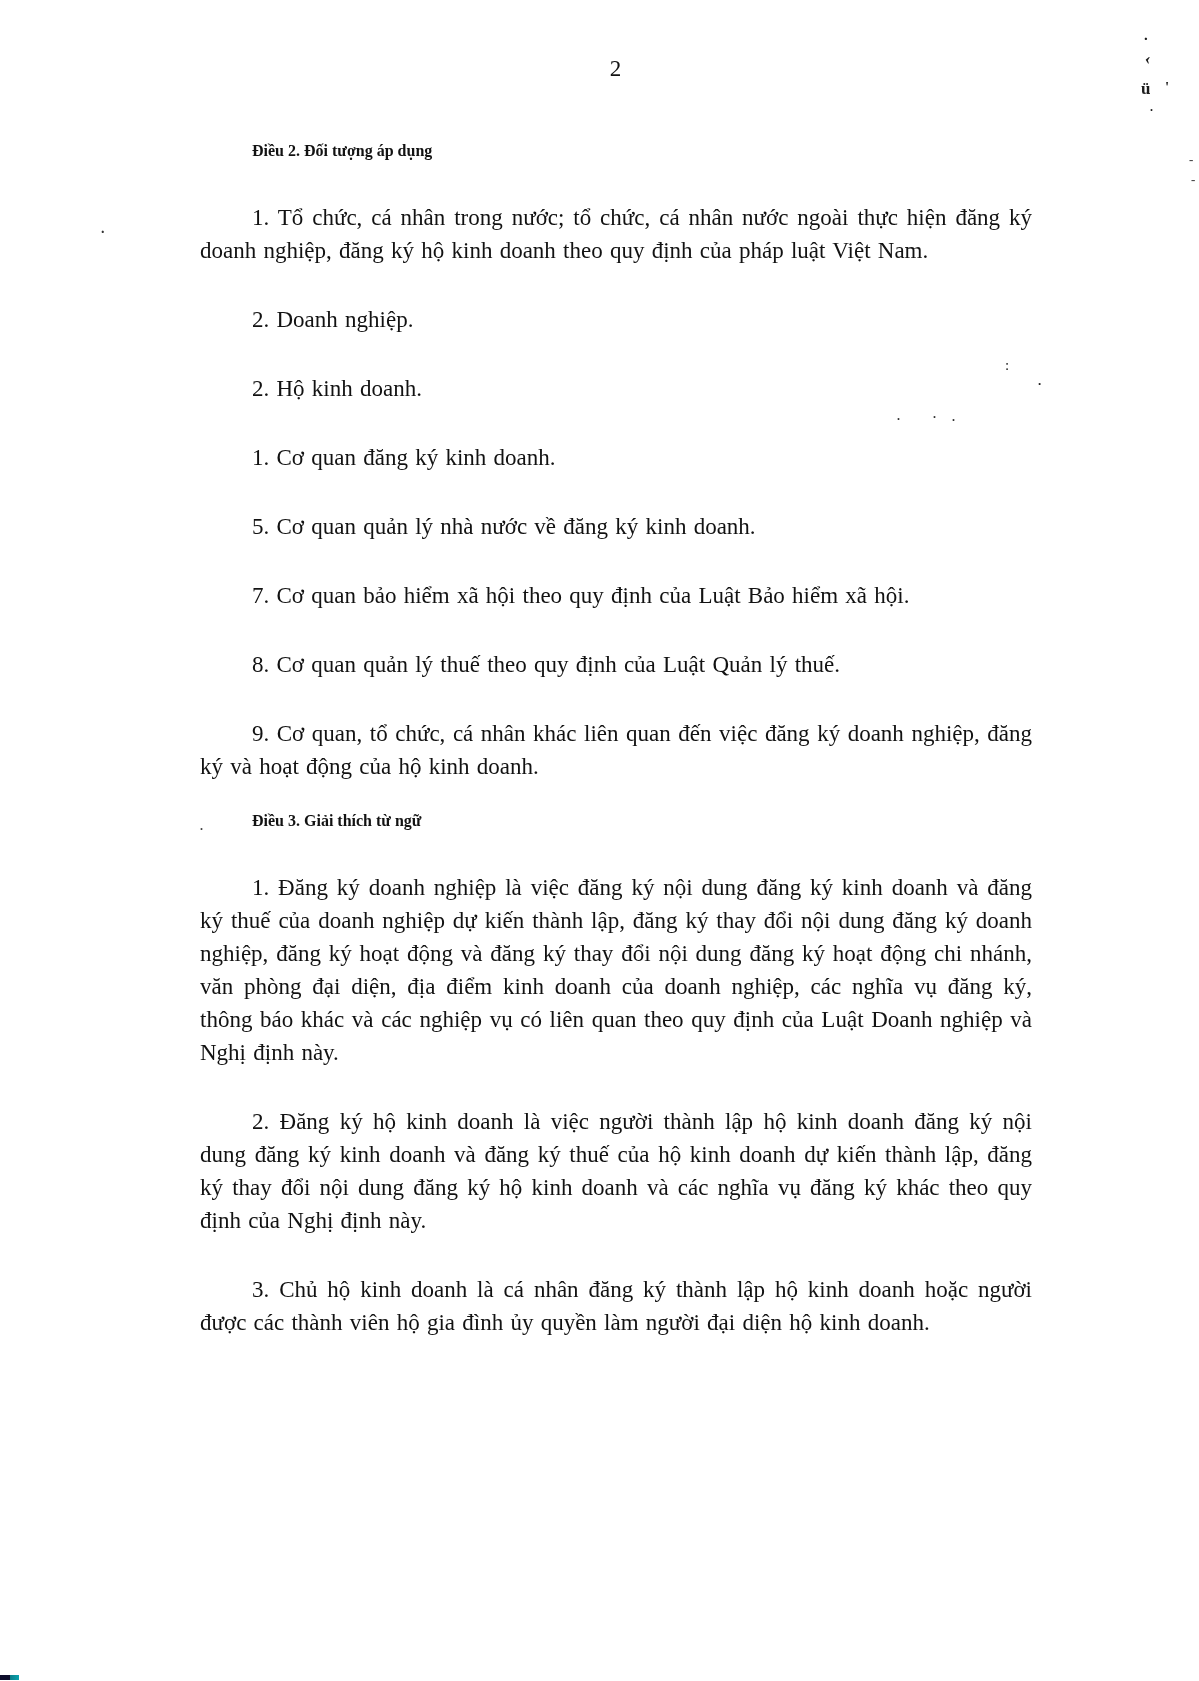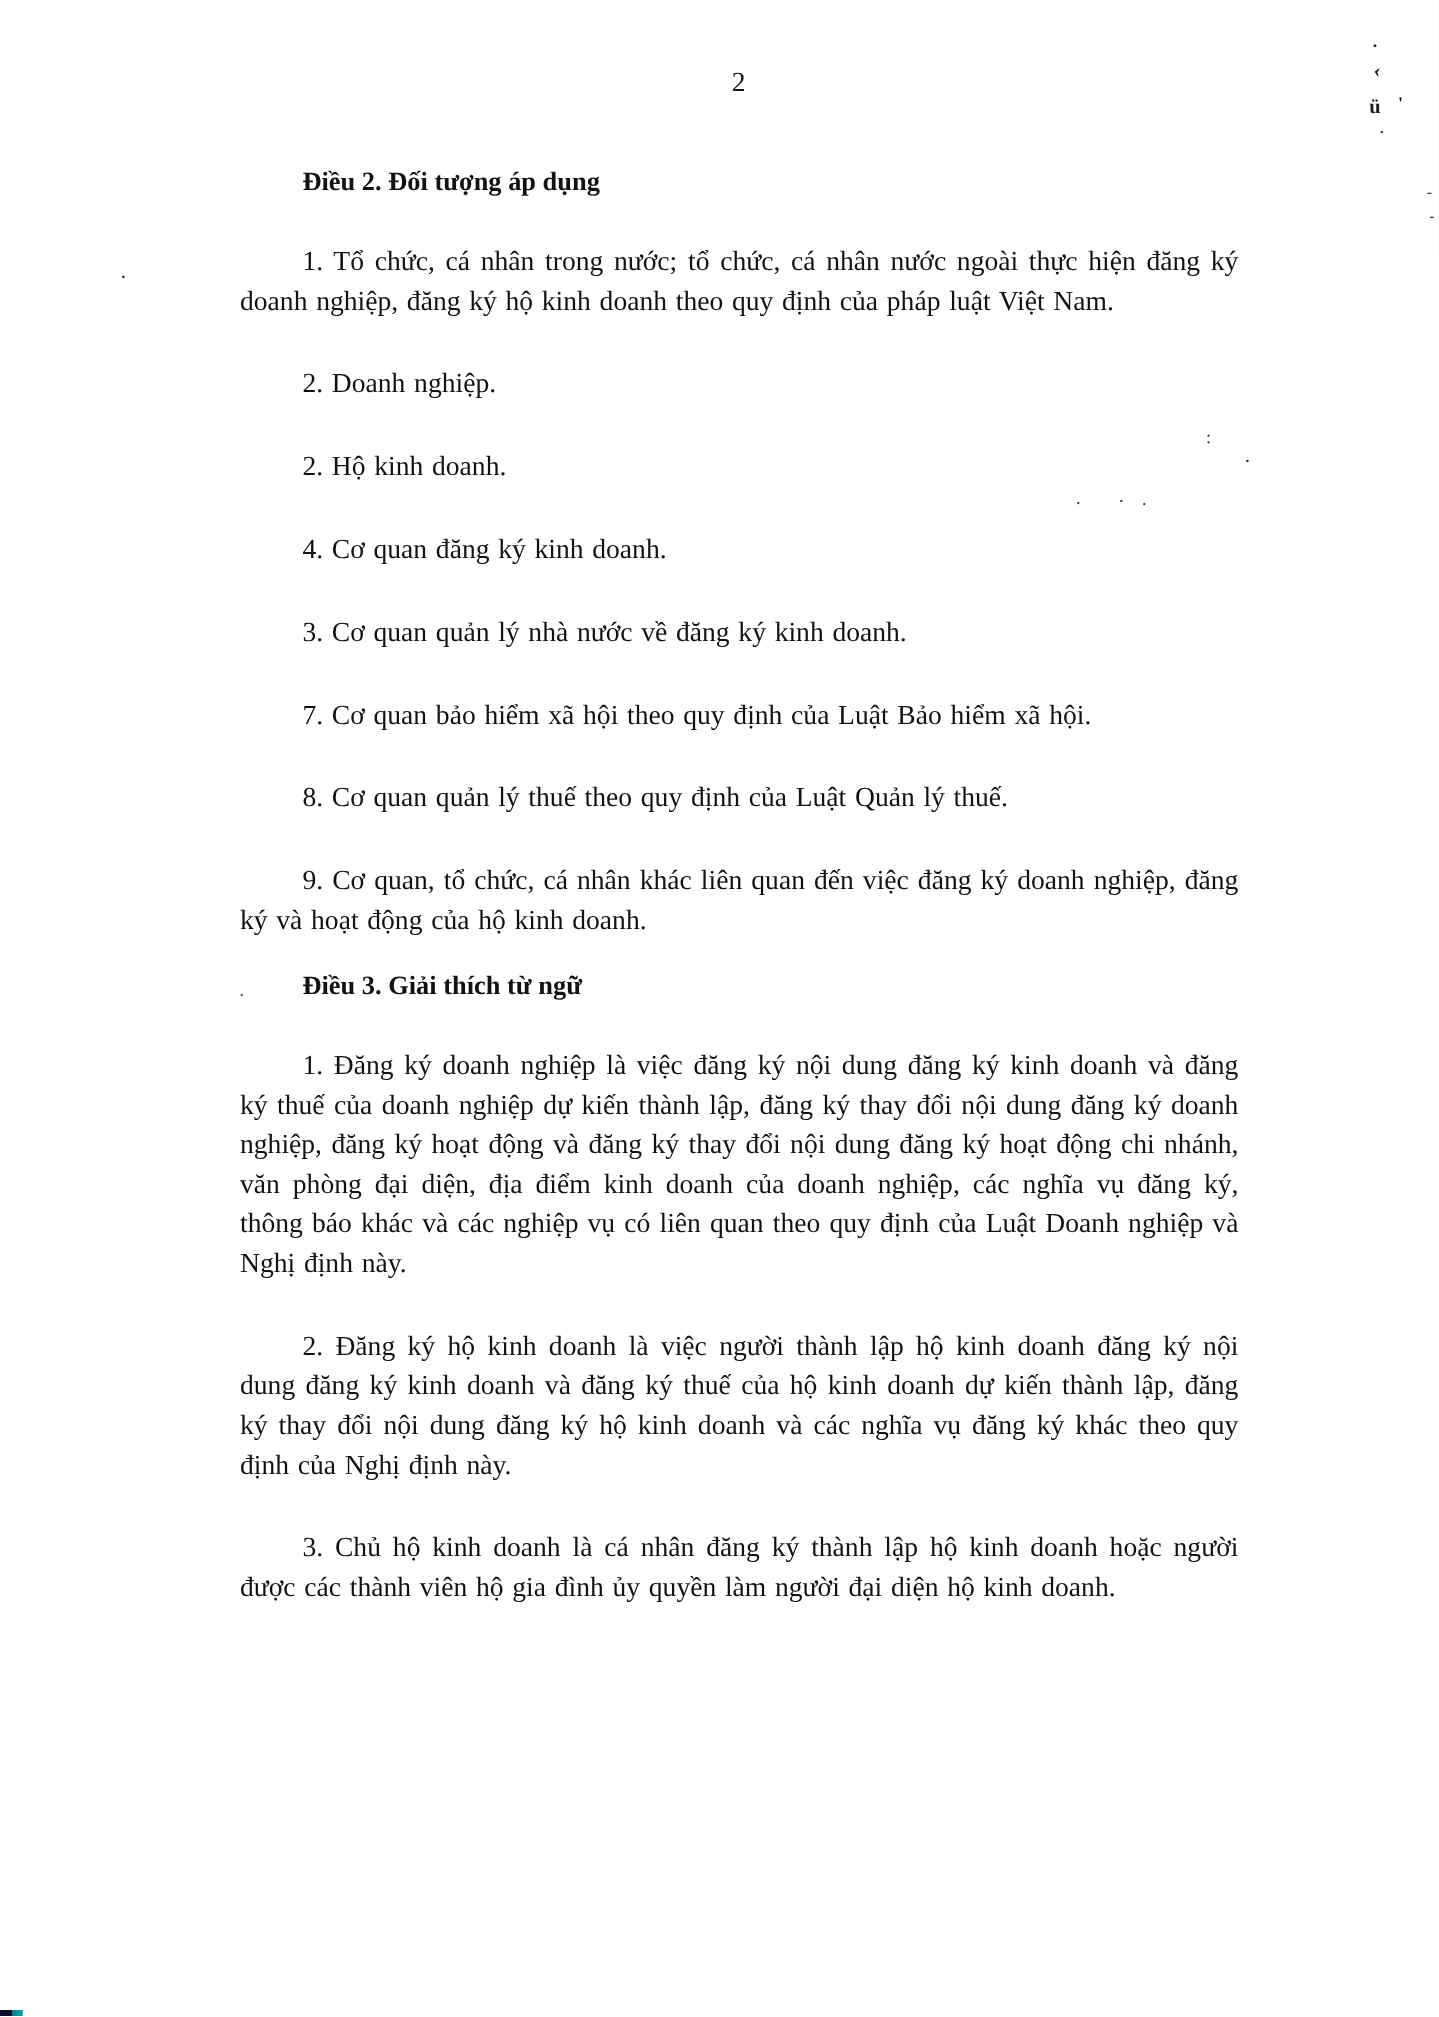--- a/index.html
+++ b/index.html
@@ -23,21 +23,21 @@
     width: 832px;
   }
   .page-number {
     text-align: center;
     font-size: 23px;
     line-height: 28px;
     letter-spacing: 1px;
   }
   .heading {
     font-weight: 700;
-    font-size: 22px;
+    font-size: 16px;
     line-height: 28px;
     text-indent: 52px;
     margin: 54px 0 0 0;
   }
   .heading.second {
     margin-top: 24px;
   }
   p.para {
     margin: 36px 0 0 0;
     font-size: 23px;
@@ -83,22 +83,22 @@
 <div class="page">
 
   <div class="content">
     <div class="page-number">2</div>
 
     <div class="heading">Điều 2. Đối tượng áp dụng</div>
 
     <p class="para">1. Tổ chức, cá nhân trong nước; tổ chức, cá nhân nước ngoài thực hiện đăng ký doanh nghiệp, đăng ký hộ kinh doanh theo quy định của pháp luật Việt Nam.</p>
     <p class="para">2. Doanh nghiệp.</p>
     <p class="para">2. Hộ kinh doanh.</p>
-    <p class="para">4. Cơ quan đăng ký kinh doanh.</p>
-    <p class="para">3. Cơ quan quản lý nhà nước về đăng ký kinh doanh.</p>
+    <p class="para">1. Cơ quan đăng ký kinh doanh.</p>
+    <p class="para">5. Cơ quan quản lý nhà nước về đăng ký kinh doanh.</p>
     <p class="para">7. Cơ quan bảo hiểm xã hội theo quy định của Luật Bảo hiểm xã hội.</p>
     <p class="para">8. Cơ quan quản lý thuế theo quy định của Luật Quản lý thuế.</p>
     <p class="para">9. Cơ quan, tổ chức, cá nhân khác liên quan đến việc đăng ký doanh nghiệp, đăng ký và hoạt động của hộ kinh doanh.</p>
 
     <div class="heading second">Điều 3. Giải thích từ ngữ</div>
 
     <p class="para">1. Đăng ký doanh nghiệp là việc đăng ký nội dung đăng ký kinh doanh và đăng ký thuế của doanh nghiệp dự kiến thành lập, đăng ký thay đổi nội dung đăng ký doanh nghiệp, đăng ký hoạt động và đăng ký thay đổi nội dung đăng ký hoạt động chi nhánh, văn phòng đại diện, địa điểm kinh doanh của doanh nghiệp, các nghĩa vụ đăng ký, thông báo khác và các nghiệp vụ có liên quan theo quy định của Luật Doanh nghiệp và Nghị định này.</p>
     <p class="para">2. Đăng ký hộ kinh doanh là việc người thành lập hộ kinh doanh đăng ký nội dung đăng ký kinh doanh và đăng ký thuế của hộ kinh doanh dự kiến thành lập, đăng ký thay đổi nội dung đăng ký hộ kinh doanh và các nghĩa vụ đăng ký khác theo quy định của Nghị định này.</p>
     <p class="para">3. Chủ hộ kinh doanh là cá nhân đăng ký thành lập hộ kinh doanh hoặc người được các thành viên hộ gia đình ủy quyền làm người đại diện hộ kinh doanh.</p>
   </div>

